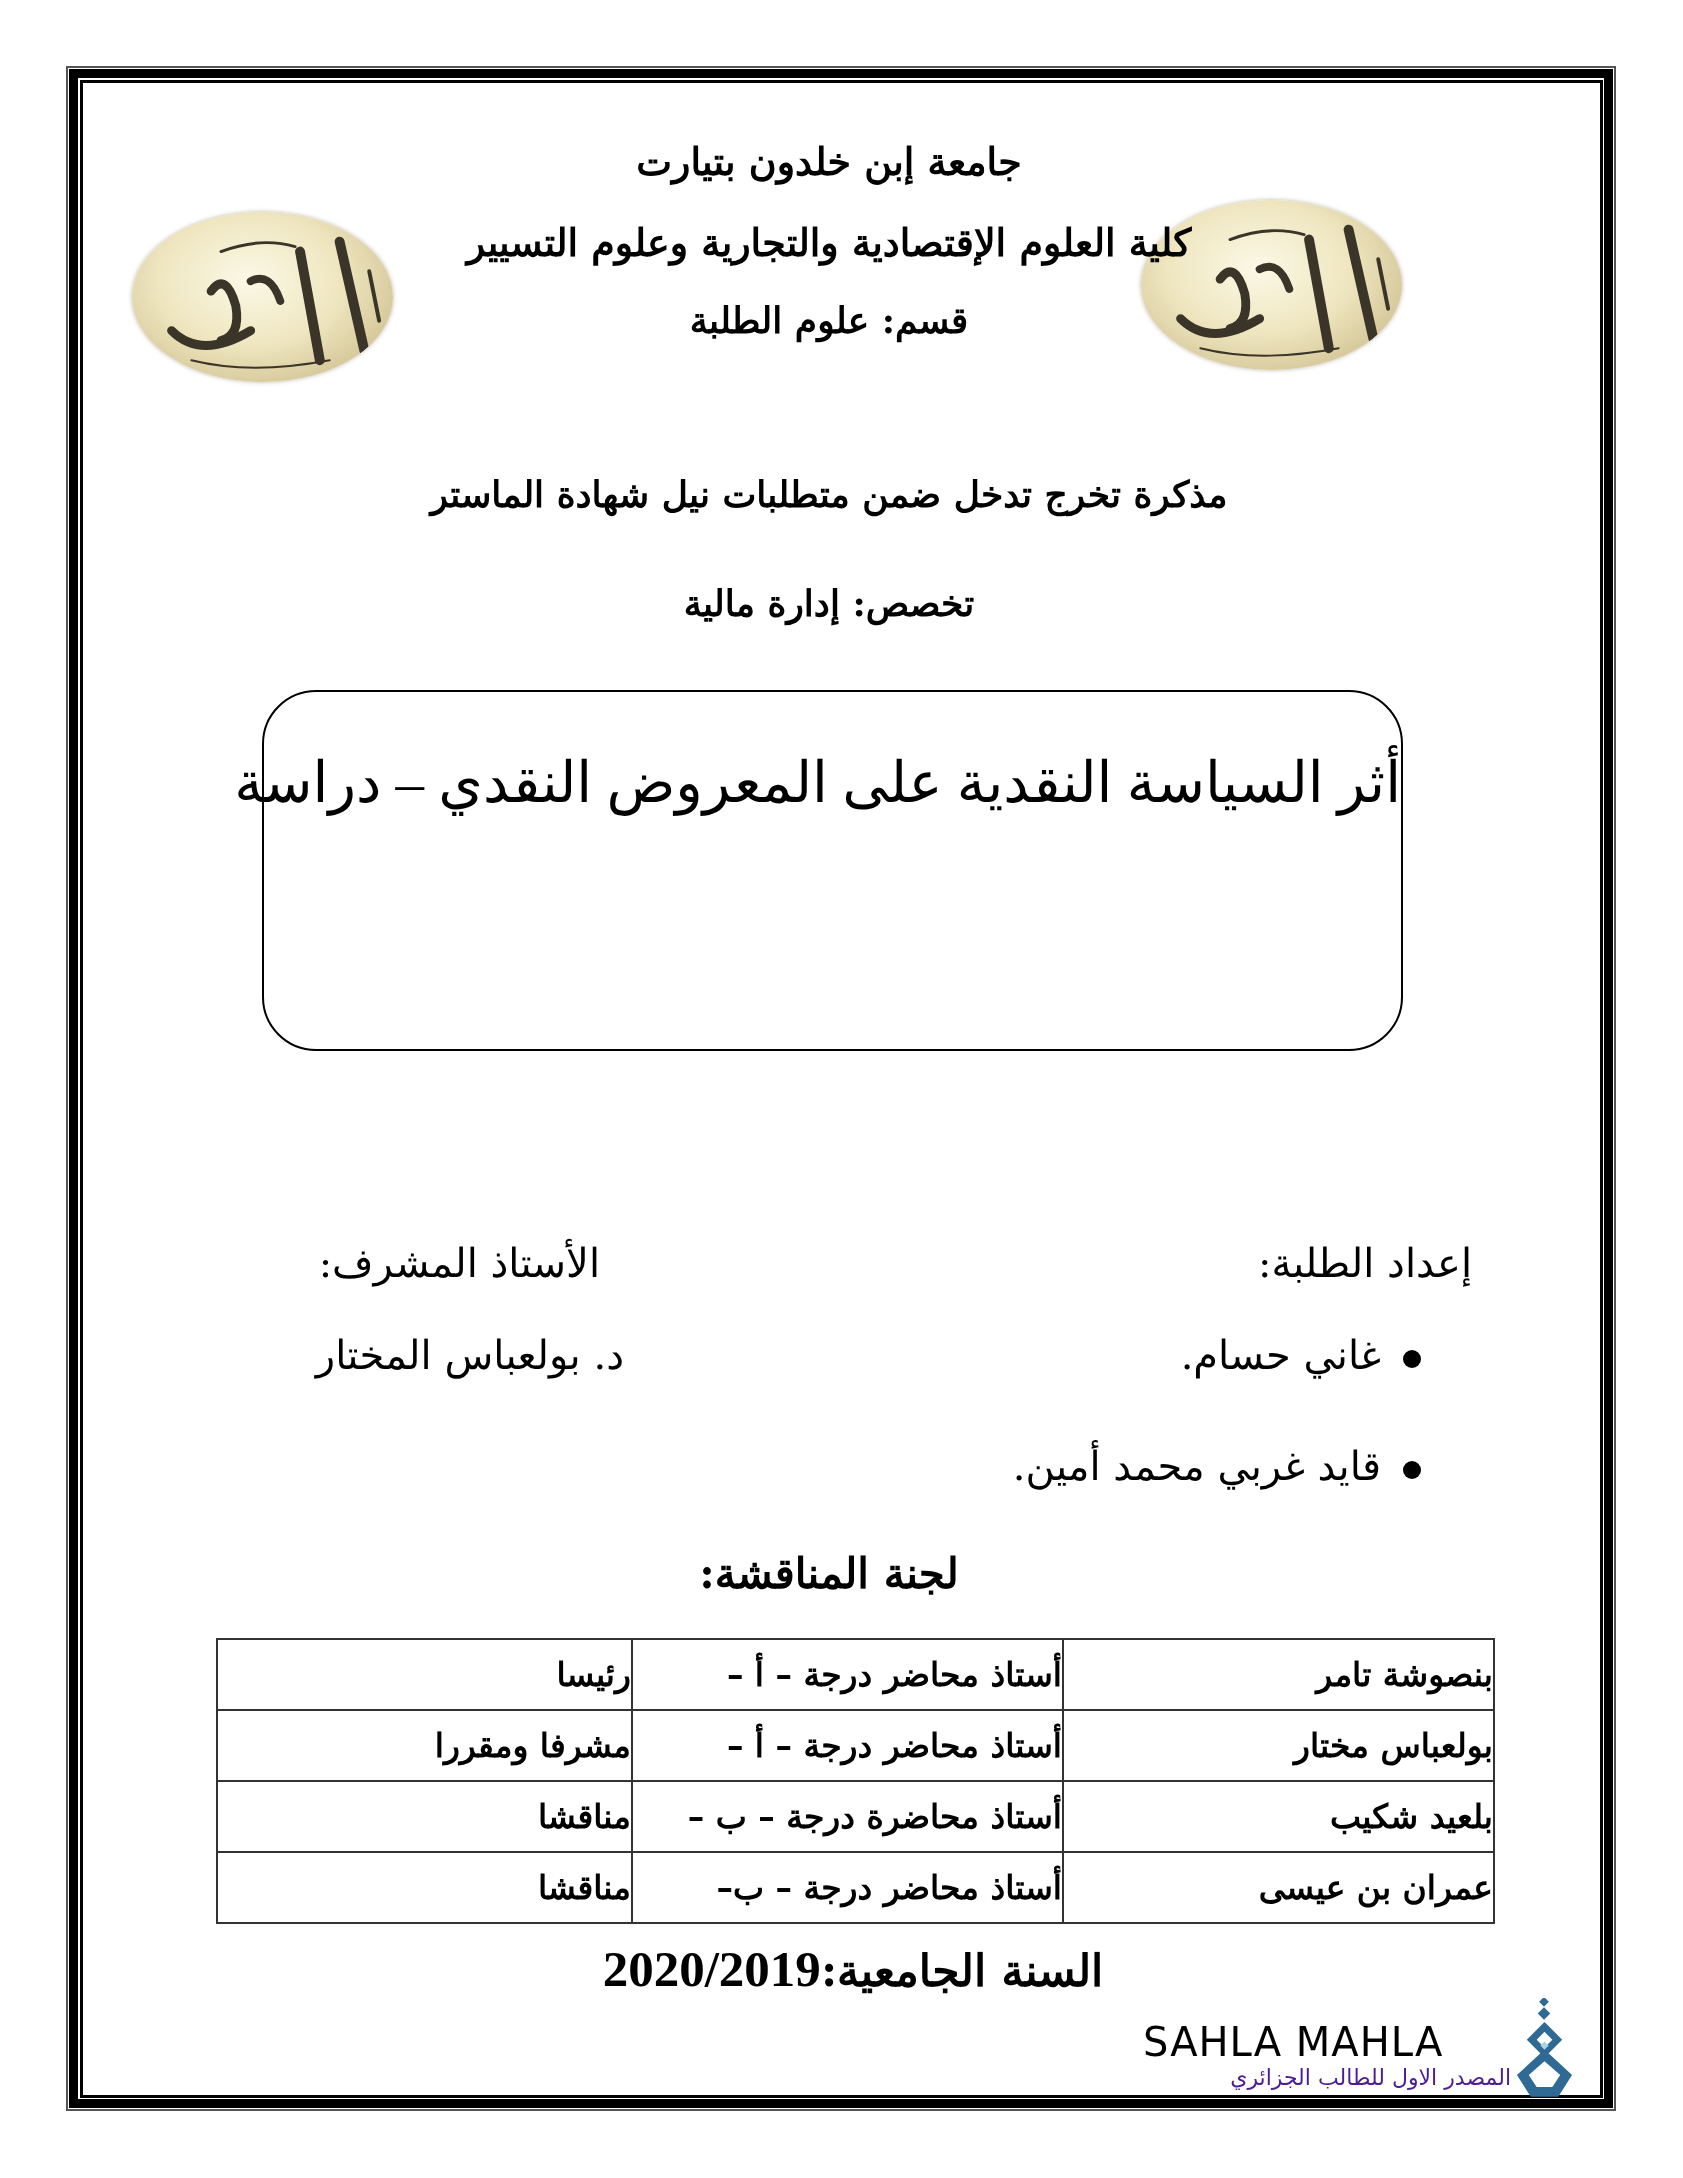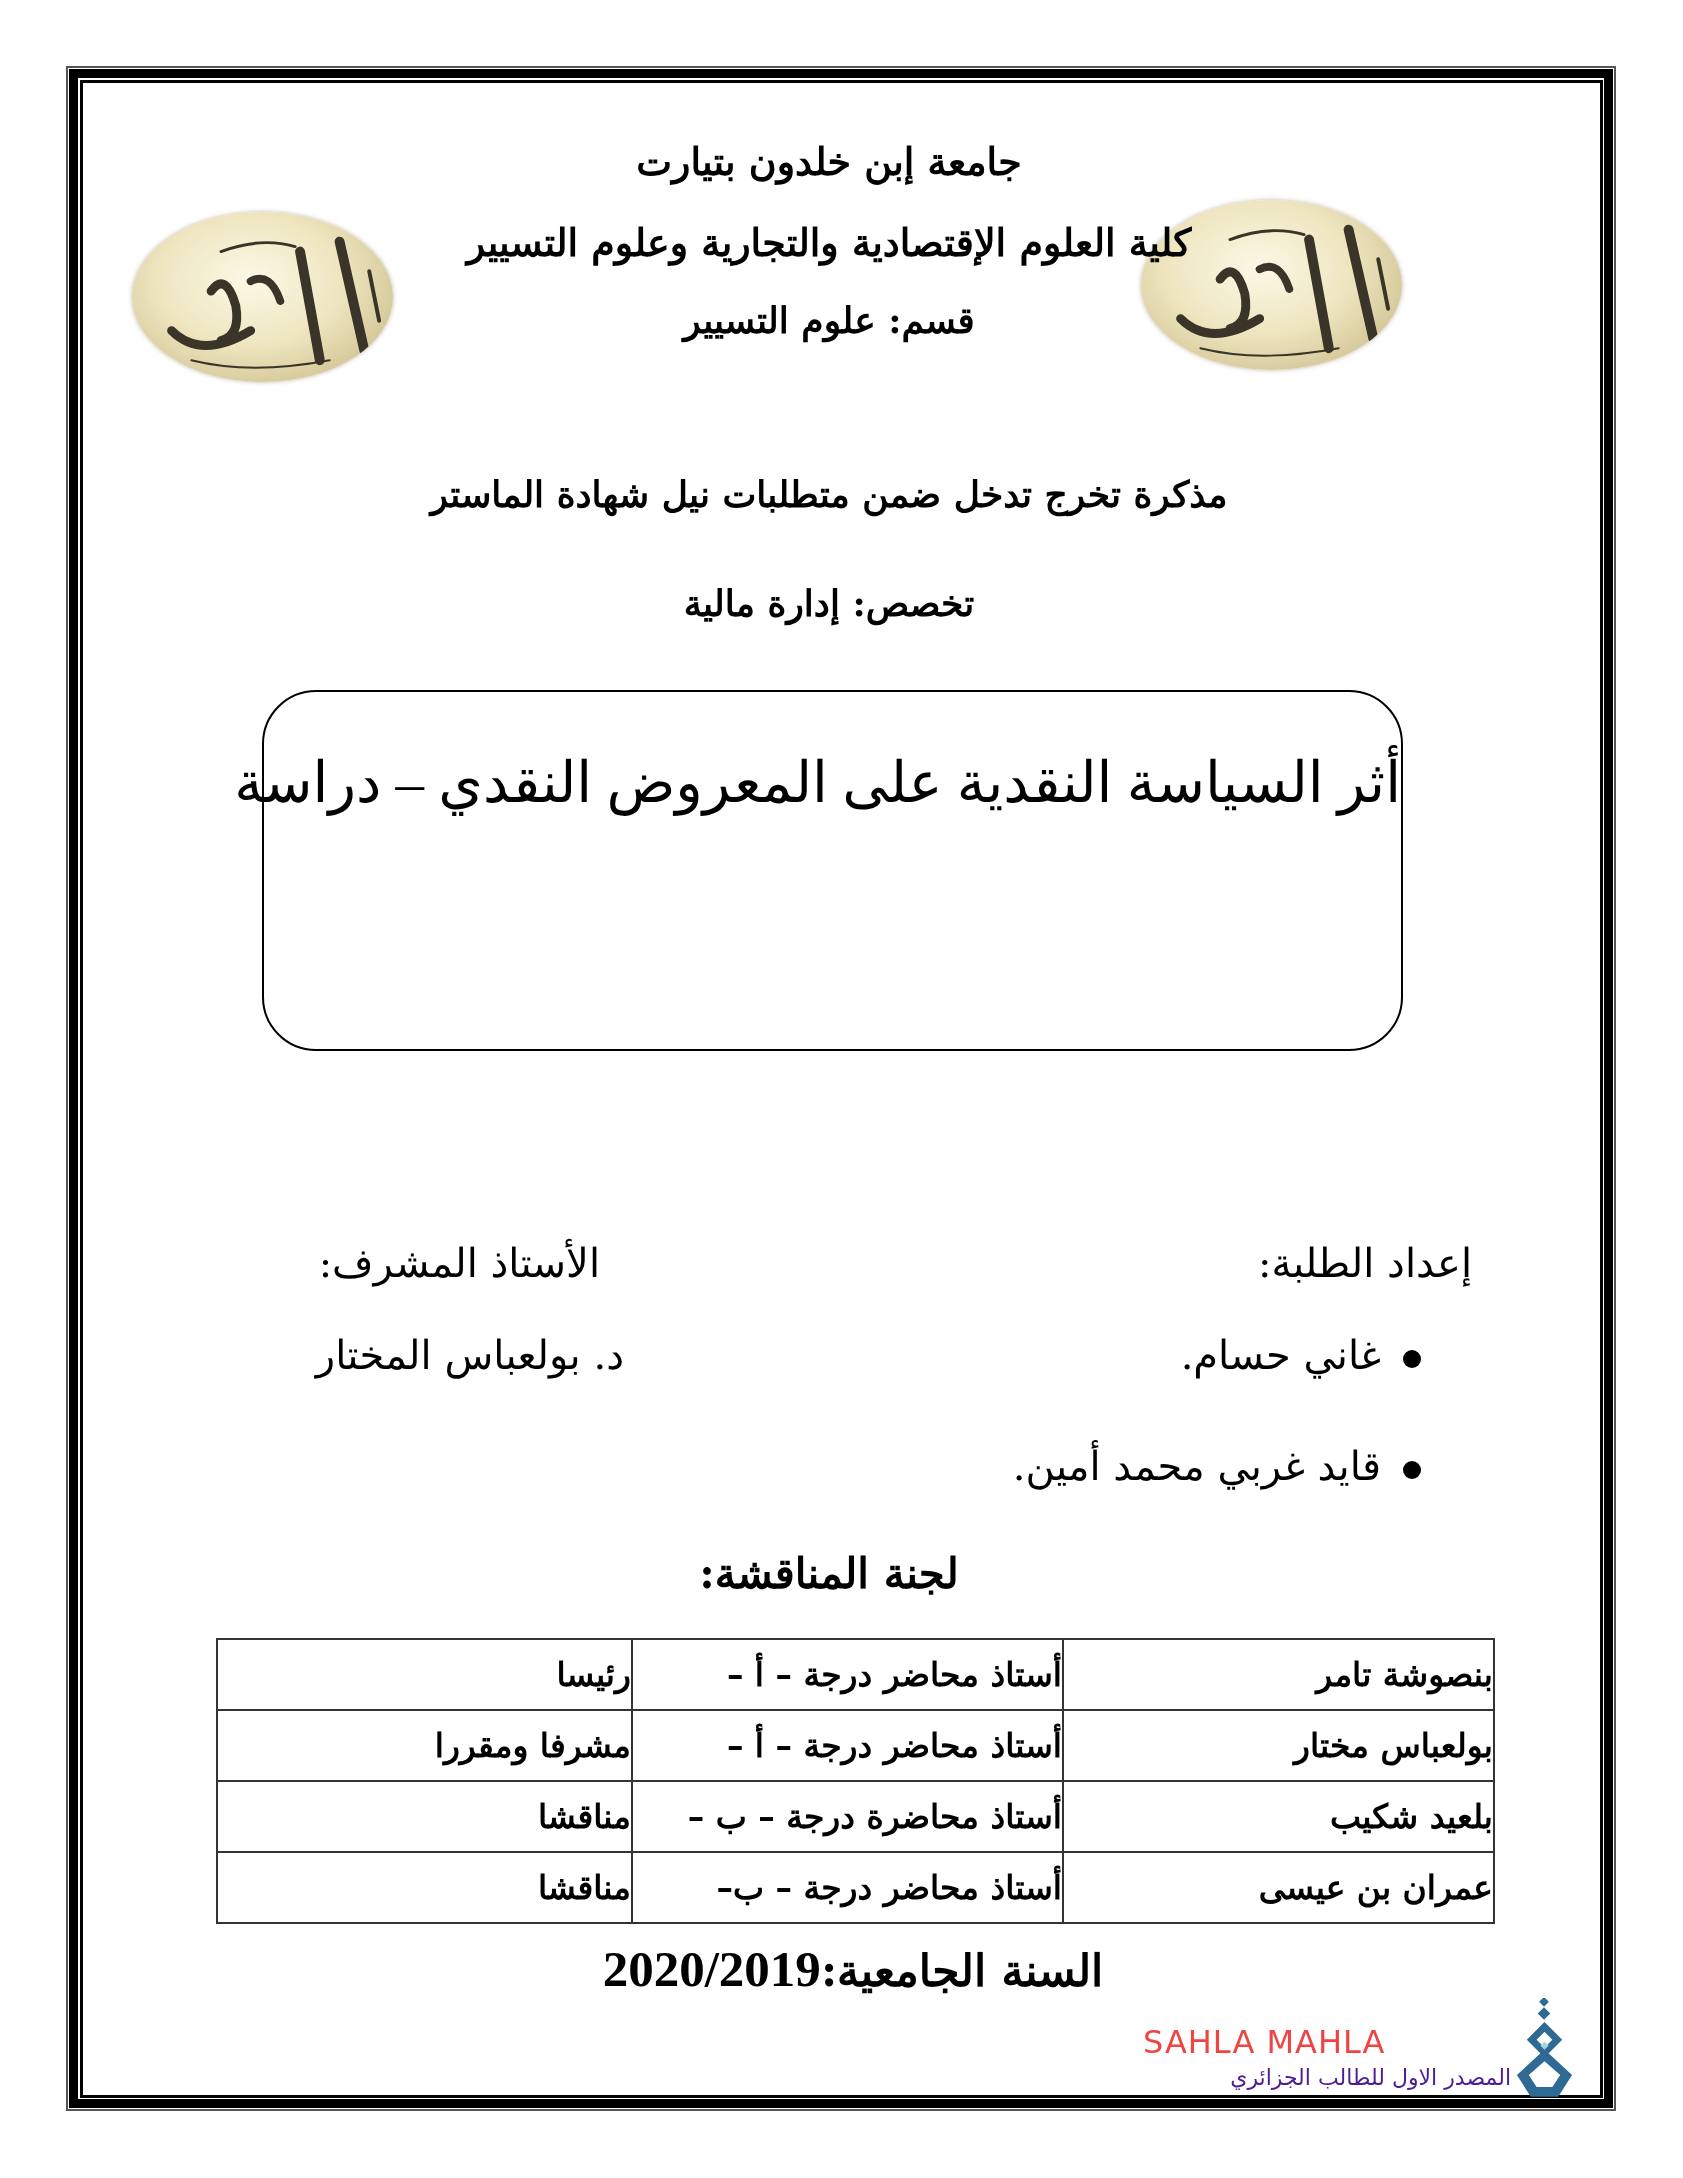--- a/index.html
+++ b/index.html
@@ -30,21 +30,21 @@
   .student1 { right:262px; top:1332px; }
   .student2 { right:262px; top:1443px; }
   .sup-name { right:1059px; top:1332px; }
   .bullet { display:inline-block; width:18px; height:18px; border-radius:50%; background:#000; margin-left:22px; vertical-align:middle; }
   .committee { top:1549px; font-size:42px; }
   table.jury { position:absolute; left:216px; top:1638px; width:1279px; border-collapse:collapse; direction:rtl; }
   table.jury td { border:2px solid #333; height:69px; font-weight:bold; font-size:33px; font-family:"DejaVu Serif", serif; padding:0; }
   .year { top:1940px; font-size:44px; }
   .year .num { font-family:"Liberation Serif", serif; font-size:51px;margin-left:48px; }
   .brand { position:absolute; left:1143px; top:2020px; width:376px; }
-  .brand-name { font-family:"DejaVu Sans", sans-serif; font-size:32px; color:#ef4444; letter-spacing:1px; white-space:nowrap; line-height:44px; }
+  .brand-name { font-family:"DejaVu Sans", sans-serif; font-size:40px; color:#000000; letter-spacing:1px; white-space:nowrap; line-height:44px; }
   .brand-sub { direction:rtl; text-align:right; font-family:"DejaVu Sans", sans-serif; font-size:22px; color:#4c1d95; white-space:nowrap; line-height:28px; padding-right:8px; }
   .brand-icon { position:absolute; left:1515px; top:1998px; }
 </style>
 </head>
 <body>
 
 <div class="frame-outer"></div>
 <div class="frame-thick"></div>
 <div class="frame-inner"></div>
 
@@ -72,21 +72,21 @@
       <path d="M210 30 L235 140" stroke-width="10"></path>
       <path d="M90 40 Q130 25 165 35" stroke-width="3"></path>
       <path d="M60 150 Q120 165 200 150" stroke-width="2"></path>
       <path d="M240 60 L250 110" stroke-width="4"></path>
     </g>
   </svg>
 </div>
 
 <div class="ctr bold h1">جامعة إبن خلدون بتيارت</div>
 <div class="ctr bold h2">كلية العلوم الإقتصادية والتجارية وعلوم التسيير</div>
-<div class="ctr bold h3">قسم: علوم التسيير</div>
+<div class="ctr bold h3">قسم: علوم الطلبة</div>
 
 <div class="ctr bold memo">مذكرة تخرج تدخل ضمن متطلبات نيل شهادة الماستر</div>
 <div class="ctr bold spec">تخصص: إدارة مالية</div>
 
 <div class="title-box">
   <div class="title-line t1">أثر السياسة النقدية على المعروض النقدي – دراسة</div>
 </div>
 
 <div class="rtl prep-label">إعداد الطلبة:</div>
 <div class="rtl sup-label">الأستاذ المشرف:</div>

